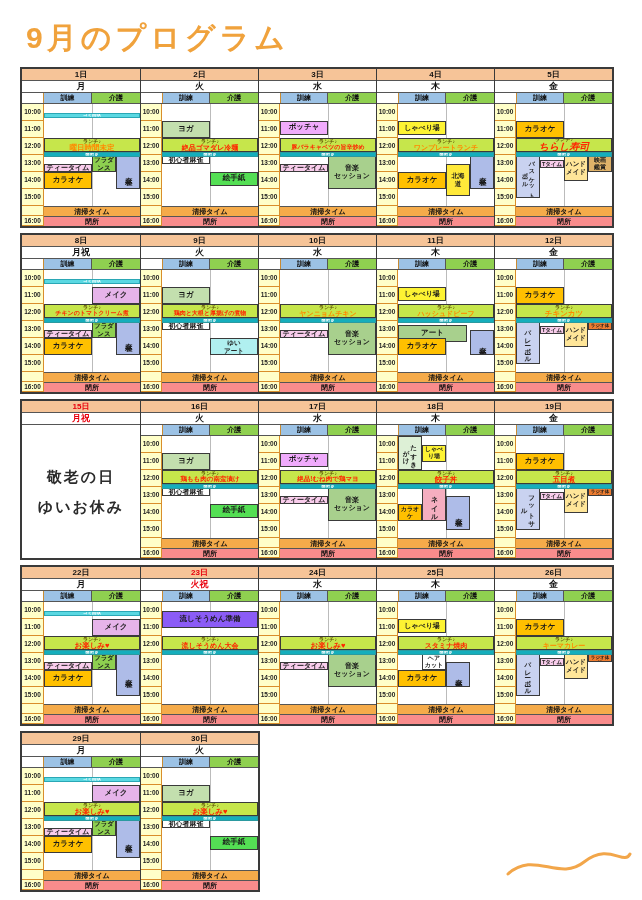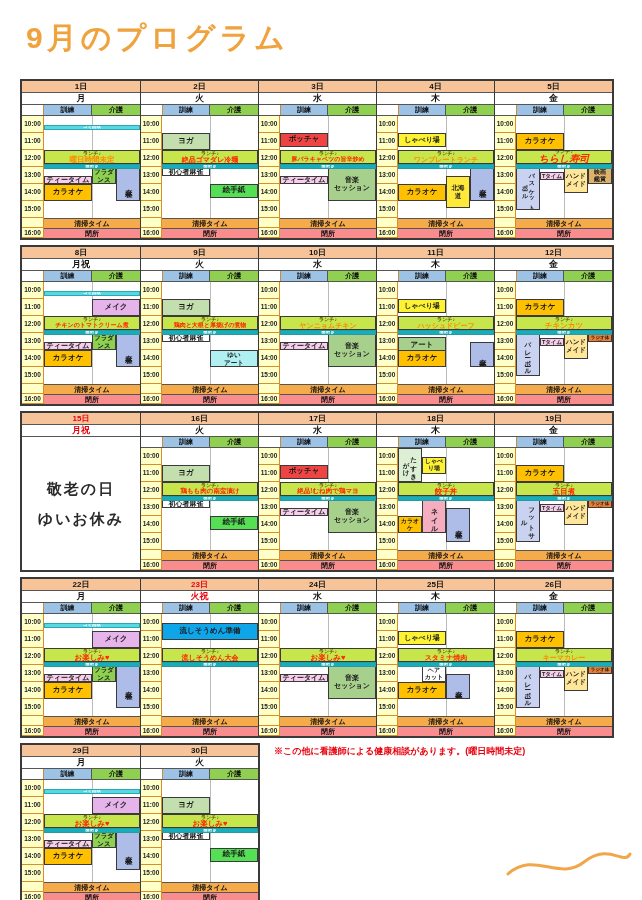--- a/index.html
+++ b/index.html
@@ -1,20 +1,20 @@
 <!DOCTYPE html>
 <html><head>
 <meta charset="utf-8">
 <style>
   * { box-sizing: border-box; margin: 0; padding: 0; }
   html,body { width: 642px; height: 900px; background: #fff;
     font-family: "Liberation Sans", sans-serif; color:#111; overflow: hidden; }
   #page { position: relative; width: 642px; height: 900px; padding: 14px 0 0 20px; }
   h1#title { font-size: 30px; font-weight: bold; color: #f0a23c;
-    letter-spacing: 4px; margin: 4px 0 20px 6px; font-family:"Liberation Sans",sans-serif; }
+    letter-spacing: 4px; margin: 4px 0 8px 6px; font-family:"Liberation Sans",sans-serif; }
   #weeks { }
   .weekrow { display: flex; margin-bottom: 5px; align-items: flex-start; }
   .wdays { display: flex; border: 2px solid #3a3a3a; background: #fff; }
   .day { width: 118px; position: relative; height: 157px; background:#fff; }
   .day + .day { border-left: 1.5px solid #3a3a3a; }
   .hrow { text-align: center; font-weight: bold; overflow: hidden; }
   .hrow.date { height: 12px; line-height: 12px; font-size: 8px; background: #f6c498; border-bottom: 1px solid #555; }
   .hrow.dow  { height: 12px; line-height: 11px; font-size: 9px; background: #fff; border-bottom: 1px solid #555; }
   .hol { color: #e8000d; }
   .colhdr { display: flex; height: 11px; border-bottom: 1px solid #555; }
@@ -48,33 +48,33 @@
     white-space: pre-line; line-height: 2; background: #fff; letter-spacing: 2px; }
   
   .k-gomi     { background:#5ad8e2; color:#fff; border-color:#2aa7b5; }
   .k-teatime  { background:#f9cdec; }
   .k-hula     { background:#8ed050; }
   .k-mahjong  { background:#aebce8; }
   .k-karaoke  { background:#ffc000; }
   .k-yoga     { background:#c3dfae; }
   .k-white    { background:#ffffff; }
   .k-etegami  { background:#54df54; }
-  .k-boccia   { background:#ef4444;text-align:center; }
+  .k-boccia   { background:#f0abfc;text-align:center; }
   .k-ongaku   { background:#a8d08d; }
   .k-art      { background:#a8d08d; }
   .k-shaberi  { background:#fdf333; }
   .k-hokkaido { background:#ffe93a; }
   .k-sport    { background:#c9d2f0; }
   .k-handmade { background:#ffe699; }
   .k-eiga     { background:#dfb269; }
   .k-meiku    { background:#e6b4ea; }
   .k-yuiart   { background:#b0f0f0; }
   .k-nail     { background:#f5aec0; }
   .k-radio    { background:#ed7d31; }
-  .k-nagashi  { background:#0ea5e9;text-align:center; }
+  .k-nagashi  { background:#8b5cf6;text-align:center; }
   .k-tasuki   { background:#ddf0d6; }
   #notes { padding: 2px 0 0 14px; width: 372px; }
   #notes .note { color: #e8000d; font-weight: bold; font-size: 9px; line-height: 1.55; }
   #squiggle { position: absolute; right: 8px; bottom: 16px; }
 </style>
 </head>
 <body>
 
 <div id="page">
   <h1 id="title">9月のプログラム</h1>
@@ -404,21 +404,21 @@
                 <div class="tcell">13:00</div>
                 <div class="tcell">14:00</div>
                 <div class="tcell">15:00</div>
                 <div class="tcell half"></div>
                 <div class="tcell half">16:00</div>
               </div>
               <div class="canvaswrap">
                 <div class="canvas">
                   <div class="colsep"></div>
                   <div class="ev k-shaberi" style="left: 0px; width: 48px; top: 17px; height: 13.6px; font-size: 7px;">しゃべり場</div>
-                  <div class="ev k-art" style="left: 0px; width: 48px; top: 55px; height: 17px; font-size: 7.5px;">アート</div>
+                  <div class="ev k-art" style="left: 0px; width: 69px; top: 55px; height: 17px; font-size: 7.5px;">アート</div>
                   <div class="ev k-karaoke" style="left: 0px; width: 48px; top: 68px; height: 17px; font-size: 7.5px;">カラオケ</div>
                   <div class="ev v k-mahjong" style="left: 72px; width: 24px; top: 59.5px; height: 25.5px; font-size: 7.5px;">麻雀</div>
                   <div class="lunch" style="left: 0px; width: 96px; top: 34px; height: 14px;">
                     <div class="tag">ランチ♪</div>
                     <div class="menu" style="color: rgb(255, 138, 0); font-size: 7px;">ハッシュドビーフ</div>
                   </div>
                   <div class="bar" style="left: 0px; width: 96px; top: 48px; height: 5px; background: rgb(21, 174, 188); font-size: 4.5px;">歯磨き</div>
                 </div>
                 <div class="sweep">清掃タイム</div>
                 <div class="close">閉所</div>
@@ -894,20 +894,19 @@
                   </div>
                   <div class="bar" style="left: 0px; width: 96px; top: 48px; height: 5px; background: rgb(21, 174, 188); font-size: 4.5px;">歯磨き</div>
                 </div>
                 <div class="sweep">清掃タイム</div>
                 <div class="close">閉所</div>
               </div>
             </div>
           </div>
         </div>
         <div id="notes">
-          <div class="note">※この他に看護師による健康相談があります。(曜日時間未定)</div>
         </div>
       </div>
     </div>
   <svg id="squiggle" width="130" height="40" viewBox="0 0 130 40">
     <path d="M4 30 C 30 6, 55 38, 80 18 S 120 22, 126 10" stroke="#f2a64a" stroke-width="3" fill="none" stroke-linecap="round"></path>
   </svg>
 </div>
 
 </body></html>

